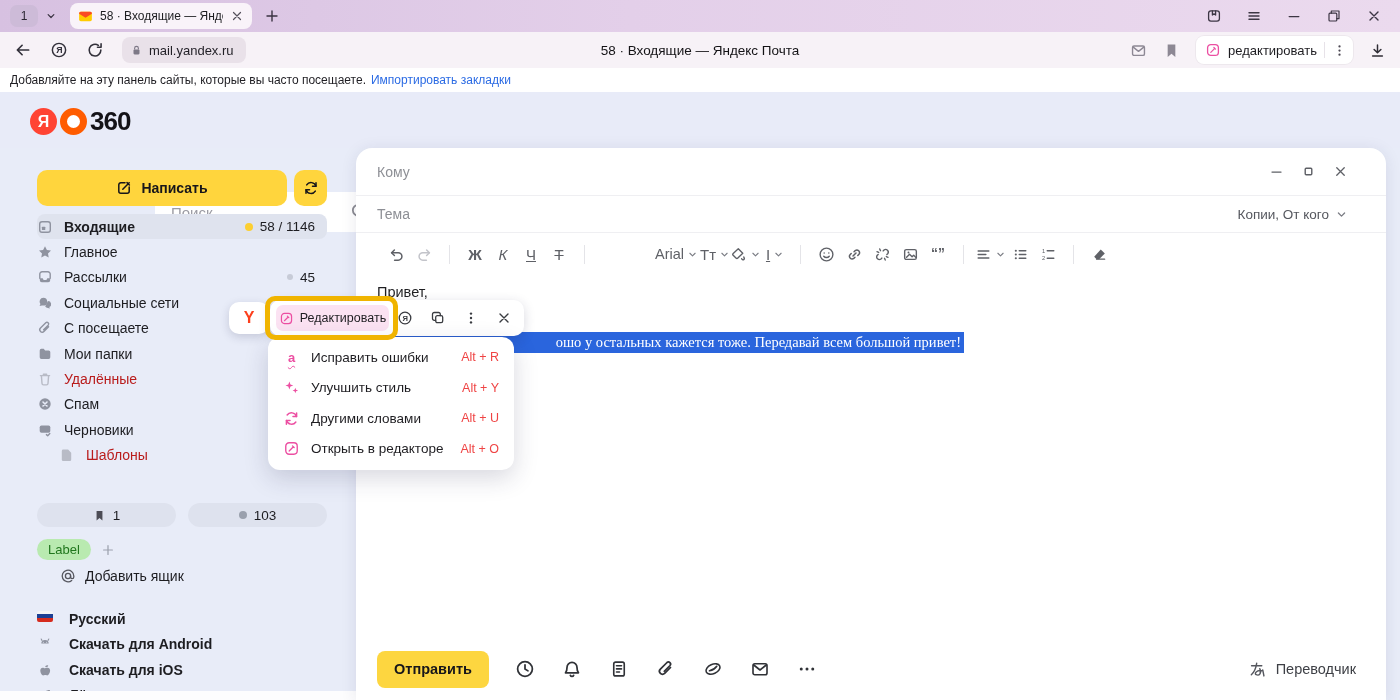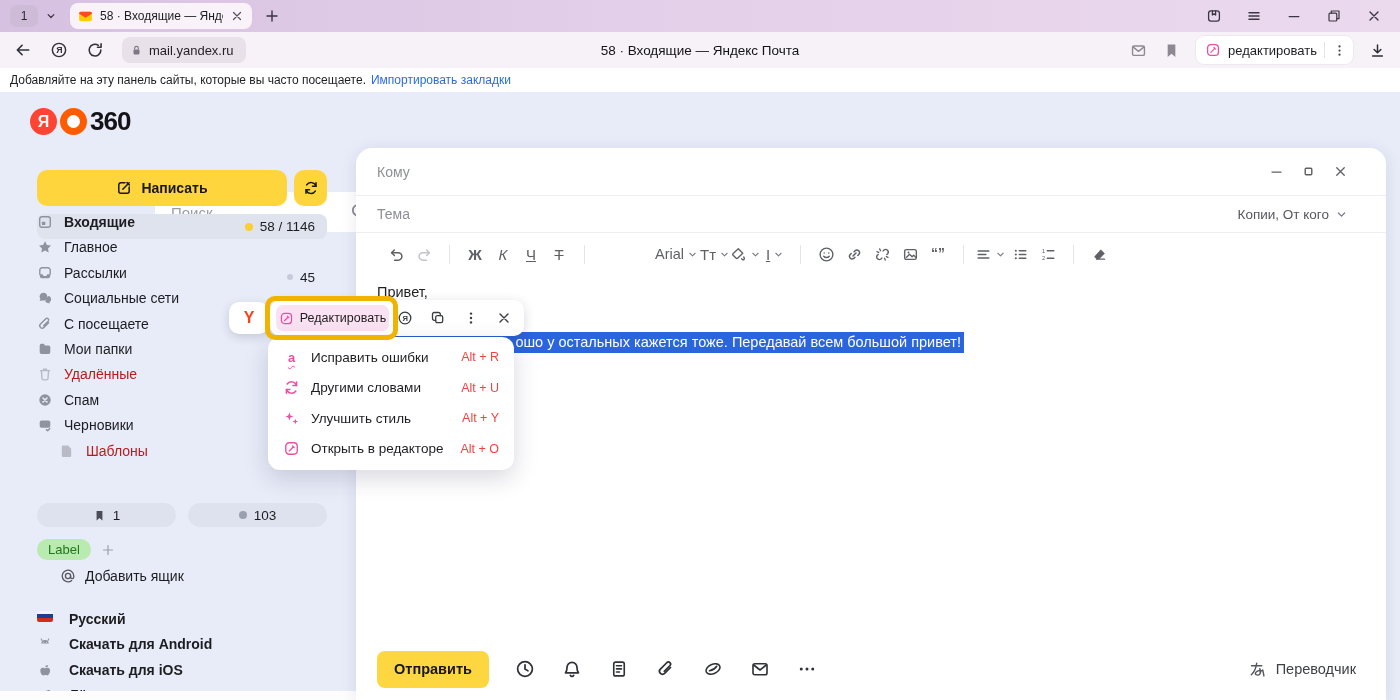--- a/index.html
+++ b/index.html
@@ -75,21 +75,21 @@
   
   .sidebar { position:absolute; left:20px; top:148px; width:326px; height:552px; }
   .btn-compose { position:absolute; left:17px; top:22px; width:250px; height:36px; background:#ffd53d;
     border-radius:10px; border:none; display:flex; align-items:center; justify-content:center; gap:9px;
     font-size:14px; font-weight:700; color:#17161a; font-family:inherit; }
   .btn-compose .cic { width:16px; height:16px; }
   .btn-sync { position:absolute; left:274px; top:22px; width:33px; height:36px; background:#ffd53d;
     border:none; border-radius:10px; display:flex; align-items:center; justify-content:center; }
   .btn-sync .cic { width:16px; height:16px; color:#17161a; }
   .folders { position:absolute; left:0; top:66px; width:100%; }
-  .frow { position:relative; height:25.4px; display:flex; padding:0 12px 0 17px;
+  .frow { position:relative; height:25.4px; display:flex; align-items:center; padding:0 12px 0 17px;
     border-radius:8px; font-size:14px; color:#1d1d21; cursor:default; width:290px; margin-left:17px; padding-left:0; }
   .frow .fic { width:16px; height:16px; color:#8f93a0; margin-right:11px; flex:none; }
   .frow.active { background:#dfe3ee; }
   .frow.active .flabel { font-weight:700; }
   .frow.muted .flabel { color:#b91c1c; }
   .frow.muted .fic { color:#b8bbc6; }
   .frow.indent { padding-left:22px; }
   .fright { margin-left:auto; display:flex; align-items:center; gap:7px; }
   .dot { display:none; width:8px; height:8px; border-radius:50%; }
   .dot.dy { display:block; background:#fccf31; }
@@ -131,21 +131,21 @@
     font-size:15px; color:#5f6167; gap:3px; background:none; border:none; font-family:inherit; }
   .fbtn .tbic { width:17px; height:17px; }
   .fbtn.dis { color:#c3c4ca; }
   .b { font-weight:700; } .i { font-style:italic; } .u { text-decoration:underline; } .s { text-decoration:line-through; }
   .fontsel { width:104px; justify-content:flex-end; font-size:14.5px; padding:0 2px; }
   .carr { width:11px; height:11px; color:#7b7d84; }
   .cbody { position:absolute; left:21px; top:136px; right:30px; }
   .greet { font-size:14.5px; color:#1f1f22; }
   .sel-line { position:absolute; left:21px; top:184px; width:587px; height:21px; background:#2a65dd;
     color:#fff; font-size:14.5px; line-height:21px; text-align:right; padding-right:3px;
-    white-space:nowrap; overflow:hidden; }
+    white-space:nowrap; overflow:hidden;font-family:Liberation Serif, serif; }
   .c-bottom { position:absolute; left:0; bottom:0; width:100%; height:62px; display:flex; align-items:center; padding:0 30px 0 21px; }
   .btn-send { width:112px; height:37px; background:#fdd640; border:none; border-radius:8px;
     font-size:14.5px; font-weight:700; color:#17161a; font-family:inherit; }
   .actions { display:flex; align-items:center; margin-left:12px; }
   .act { width:47px; height:36px; background:none; border:none; display:flex; align-items:center; justify-content:center; }
   .act-ic { width:20px; height:20px; color:#303237; }
   .translator { margin-left:auto; display:flex; align-items:center; gap:9px; font-size:14.5px; color:#3e4046; }
   .translator .trn-ic { width:19px; height:19px; color:#55575e; }
 
   
@@ -948,42 +948,42 @@
 
   <div class="mi">
         <span class="mic">
           <span class="afix">a</span>
         </span>
         <span class="mlabel">Исправить ошибки</span>
         <span class="mshort">Alt + R</span>
       </div>
       <div class="mi">
         <span class="mic">
+          <svg viewBox="0 0 16 16">
+            <path d="M6 2.4l1 2.7 2.7 1-2.7 1-1 2.7-1-2.7-2.7-1 2.7-1z" fill="currentColor"></path>
+            <path d="M11.6 8.3l.7 1.9 1.9.7-1.9.7-.7 1.9-.7-1.9-1.9-.7 1.9-.7z" fill="currentColor"></path>
+          </svg>
+        </span>
+        <span class="mlabel">Улучшить стиль</span>
+        <span class="mshort">Alt + Y</span>
+      </div>
+      <div class="mi">
+        <span class="mic">
           <svg viewBox="0 0 16 16" fill="none" stroke="currentColor" stroke-width="1.4" stroke-linecap="round" stroke-linejoin="round">
             <path d="M12.7 6.1A5 5 0 0 0 3.9 4.7"></path>
             <path d="M3.3 9.9a5 5 0 0 0 8.8 1.4"></path>
             <path d="M12.8 2.7v3.4H9.4"></path>
             <path d="M3.2 13.3V9.9h3.4"></path>
           </svg>
         </span>
         <span class="mlabel">Другими словами</span>
         <span class="mshort">Alt + U</span>
       </div>
       <div class="mi">
         <span class="mic">
-          <svg viewBox="0 0 16 16">
-            <path d="M6 2.4l1 2.7 2.7 1-2.7 1-1 2.7-1-2.7-2.7-1 2.7-1z" fill="currentColor"></path>
-            <path d="M11.6 8.3l.7 1.9 1.9.7-1.9.7-.7 1.9-.7-1.9-1.9-.7 1.9-.7z" fill="currentColor"></path>
-          </svg>
-        </span>
-        <span class="mlabel">Улучшить стиль</span>
-        <span class="mshort">Alt + Y</span>
-      </div>
-      <div class="mi">
-        <span class="mic">
           <svg viewBox="0 0 16 16" fill="none" stroke="currentColor" stroke-width="1.3" stroke-linecap="round" stroke-linejoin="round">
             <rect x="2.6" y="2.6" width="10.8" height="10.8" rx="3.2"></rect>
             <path d="M5.8 10.4l4-4M8.9 5.5l1.6 1.6" stroke-width="1.2"></path>
           </svg>
         </span>
         <span class="mlabel">Открыть в редакторе</span>
         <span class="mshort">Alt + O</span>
       </div>
     </div>
   <div class="annotation"></div>

